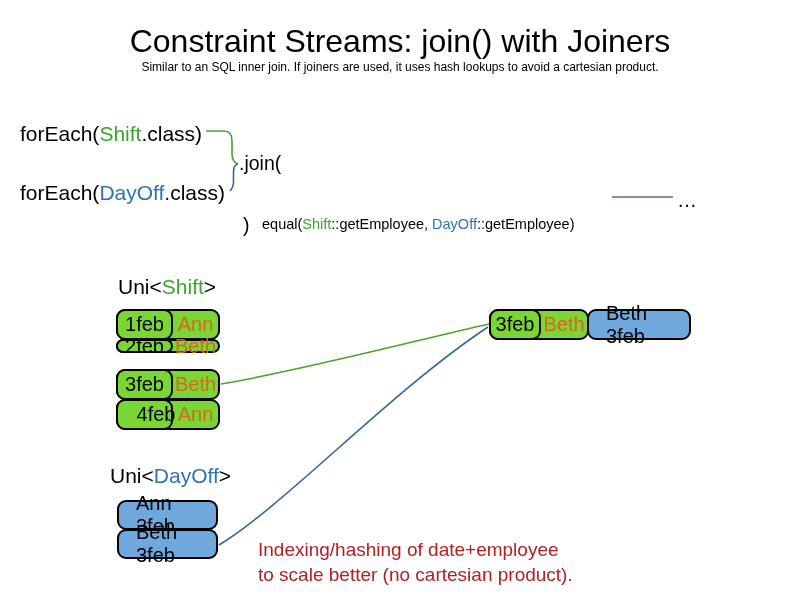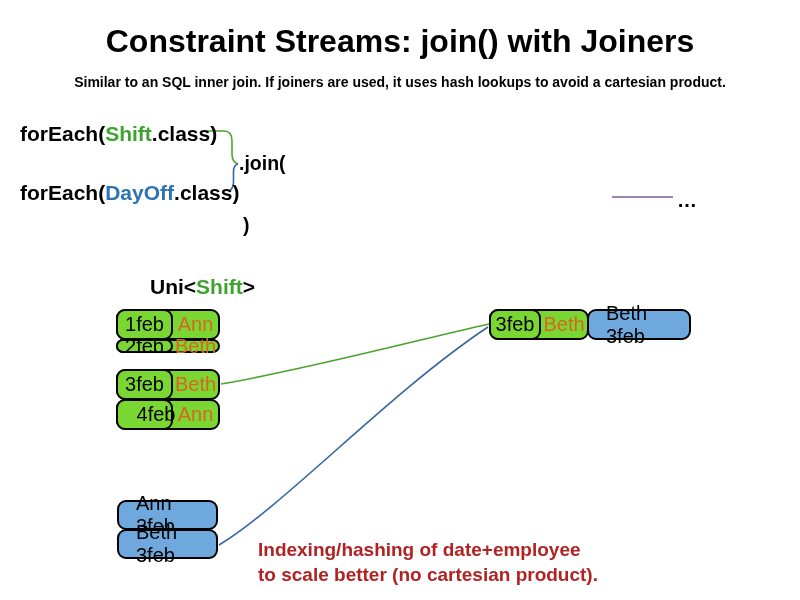--- a/index.html
+++ b/index.html
@@ -1,34 +1,34 @@
 <!DOCTYPE html>
 <html style="--shift-green: #3ea32e; --dayoff-blue: #2e74b5; --employee-orange: #d9661e; --green-fill: #7ad733; --blue-fill: #6fa8dc; --annotation-red: #b22222; --purple-line: #7a5c94; --connector-green: #4ca32e; --connector-blue: #3465a4;"><head>
 <meta charset="utf-8">
 <style>
   html,body{margin:0;padding:0;background:#fff;}
   .slide{
     position:relative;width:800px;height:600px;background:#ffffff;overflow:hidden;
     font-family:"Liberation Sans",sans-serif;color:#000;
   }
-  .abs{position:absolute;font-weight:bold;}
+  .abs{position:absolute;}
   .centered{left:0;width:800px;text-align:center;}
   .title{top:22px;font-size:32px;line-height:38px;}
-  .subtitle{top:73px;font-size:14px;line-height:18px;}
+  .subtitle{top:58px;font-size:12px;line-height:18px;}
 
   .code-line{font-size:21px;line-height:24px;white-space:pre;}
   .join-open{left:239px;top:152px;font-size:19.5px;line-height:22px;}
   .joiners{left:262px;top:178px;font-size:14.5px;line-height:18.5px;white-space:pre;}
   .join-close{left:243px;top:214px;font-size:19.5px;line-height:22px;}
   .ellipsis{left:677px;top:189px;font-size:20px;line-height:22px;}
 
   .green-txt{color:var(--shift-green);}
   .blue-txt{color:var(--dayoff-blue);}
 
-  .type-label{font-size:21px;line-height:24px;white-space:pre;margin-left:32px;}
+  .type-label{font-size:21px;line-height:24px;white-space:pre;}
 
   .row-box{
     position:absolute;box-sizing:border-box;border:2px solid #000;border-radius:9px;
     display:flex;align-items:center;justify-content:center;font-size:20px;
   }
   .green-fill{background:var(--green-fill);}
   .blue-fill{background:var(--blue-fill);padding-left:17px;}
   .pair-row{justify-content:flex-start;}
   .date-chip{
     position:absolute;left:-2px;top:-2px;bottom:-2px;box-sizing:border-box;
@@ -60,20 +60,21 @@
   <div class="abs centered title">Constraint Streams: join() with Joiners</div>
   <div class="abs centered subtitle">Similar to an SQL inner join. If joiners are used, it uses hash lookups to avoid a cartesian product.</div>
 
   <div class="abs code-line" style="left:20px;top:122px;"><span>forEach(</span><span class="green-txt">Shift</span><span>.class)</span></div>
 
   <div class="abs code-line" style="left:20px;top:181px;"><span>forEach(</span><span class="blue-txt">DayOff</span><span>.class)</span></div>
 
   <div class="abs join-open">.join(</div>
 
   <div class="abs joiners">
+    <div><span>equal(</span><span class="green-txt">Shift</span><span>::getEmployee, </span><span class="blue-txt">DayOff</span><span>::getEmployee)</span></div>
   </div>
 
   <div class="abs join-close">)</div>
   <div class="abs ellipsis">…</div>
 
   <div class="abs type-label" style="left:118px;top:275px;"><span>Uni&lt;</span><span class="green-txt">Shift</span><span>&gt;</span></div>
 
   <div class="row-box green-fill pair-row" style="left:116px;top:309px;width:104px;height:31px;">
     <span class="date-chip" style="width:57px;">1feb</span>
     <span class="emp-cell" style="left:55px;right:0;">Ann</span>
@@ -91,20 +92,21 @@
     <span class="emp-cell" style="left:55px;right:0;">Ann</span>
   </div>
 
 
   <div class="row-box green-fill pair-row" style="left:489px;top:309px;width:100px;height:31px;">
     <span class="date-chip" style="width:52px;">3feb</span>
     <span class="emp-cell" style="left:50px;right:0;">Beth</span>
   </div>
   <div class="row-box blue-fill" style="left:587px;top:309px;width:104px;height:31px;">Beth 3feb</div>
 
+  <div class="abs type-label" style="left:110px;top:464px;"><span>Uni&lt;</span><span class="blue-txt">DayOff</span><span>&gt;</span></div>
 
   <div class="row-box blue-fill" style="left:117px;top:500px;width:101px;height:30px;">Ann 3feb</div>
   <div class="row-box blue-fill" style="left:117px;top:529px;width:101px;height:30px;">Beth 3feb</div>
 
   <div class="abs annotation">
     <div>Indexing/hashing of date+employee</div>
     <div>to scale better (no cartesian product).</div>
   </div>
 
 </div>

